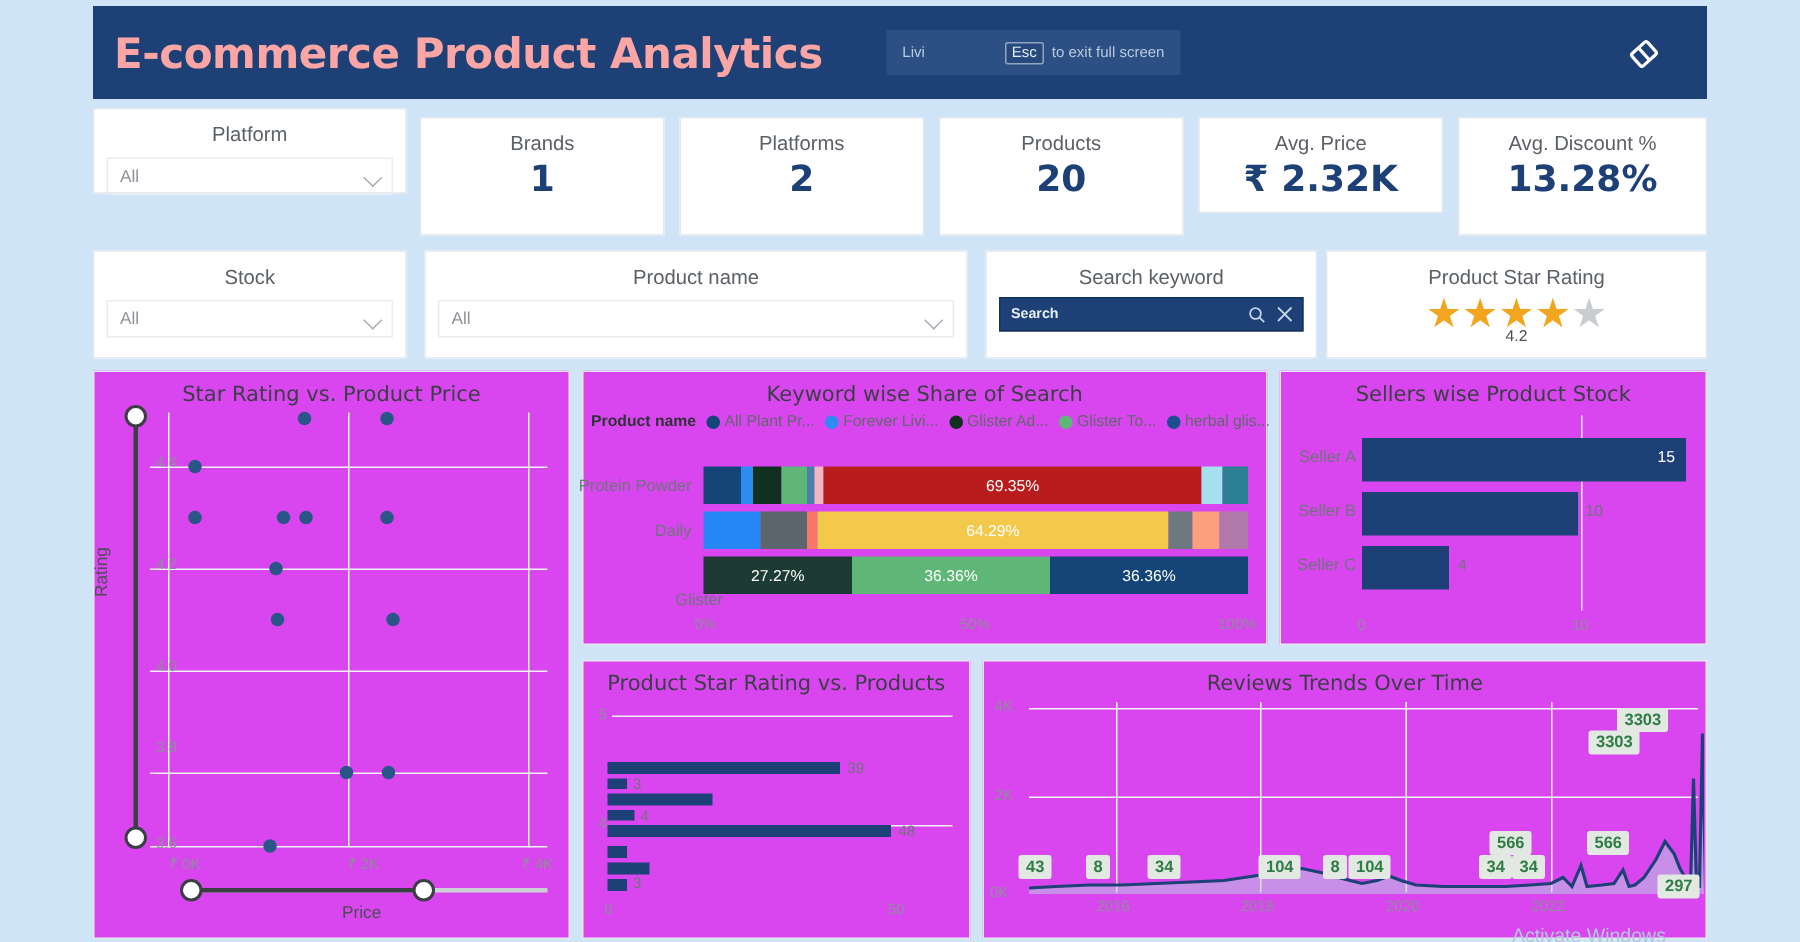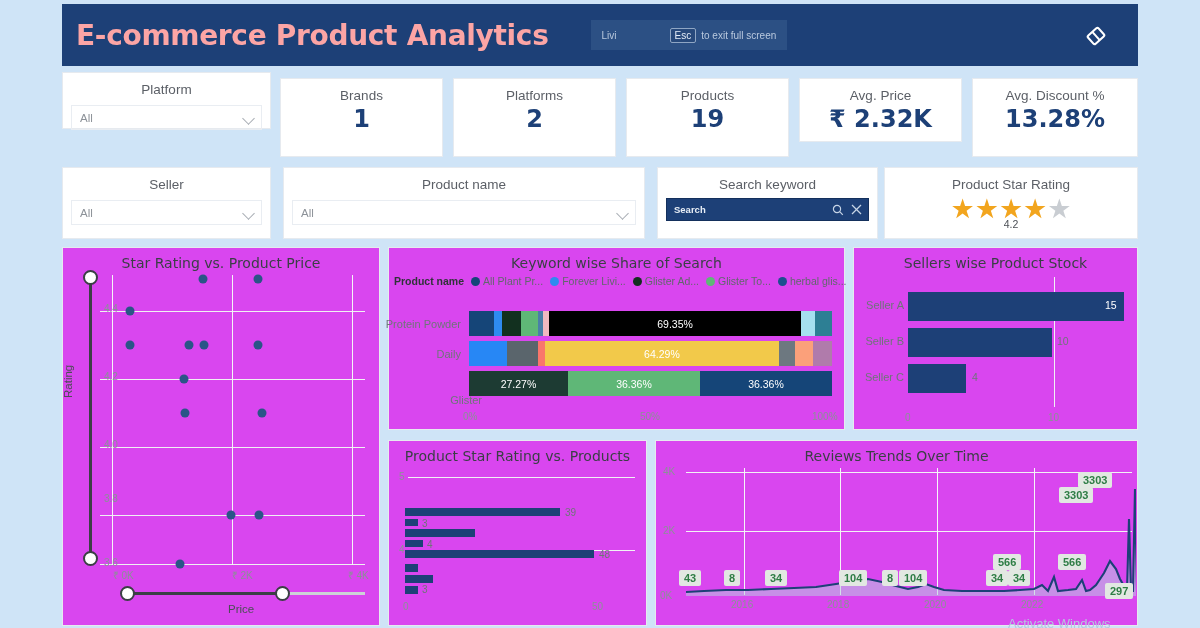--- a/index.html
+++ b/index.html
@@ -173,35 +173,35 @@
     <div class="card-value">1</div>
   </div>
 
   <div class="card" style="left:453px; top:78px; width:163px; height:79px;">
     <div class="card-label">Platforms</div>
     <div class="card-value">2</div>
   </div>
 
   <div class="card" style="left:626px; top:78px; width:163px; height:79px;">
     <div class="card-label">Products</div>
-    <div class="card-value">19</div>
+    <div class="card-value">20</div>
   </div>
 
   <div class="card" style="left:799px; top:78px; width:163px; height:64px;">
     <div class="card-label">Avg. Price</div>
     <div class="card-value">₹ 2.32K</div>
   </div>
 
   <div class="card" style="left:972px; top:78px; width:166px; height:79px;">
     <div class="card-label">Avg. Discount %</div>
     <div class="card-value">13.28%</div>
   </div>
 
   <div class="card" style="left:62px; top:167px; width:209px; height:72px;">
-    <div class="card-label">Seller</div>
+    <div class="card-label">Stock</div>
     <div class="slicer-box">
       <span class="slicer-val">All</span>
       <span class="chev"></span>
     </div>
   </div>
 
   <div class="card" style="left:283px; top:167px; width:362px; height:72px;">
     <div class="card-label">Product name</div>
     <div class="slicer-box">
       <span class="slicer-val">All</span>
@@ -323,21 +323,21 @@
   </div>
 
   <div class="cat-lbl" style="left:380px; top:318px; width:81px;">Protein Powder</div>
   <div class="stack-row" style="left:469px; top:311px; width:363px;">
     <div class="stack-seg" style="flex:7;    background:#154578"></div>
     <div class="stack-seg" style="flex:2.2;  background:#2e8bf0"></div>
     <div class="stack-seg" style="flex:5;    background:#12301f"></div>
     <div class="stack-seg" style="flex:4.8;  background:#5fb777"></div>
     <div class="stack-seg" style="flex:1.4;  background:#4a7fa8"></div>
     <div class="stack-seg" style="flex:1.7;  background:#f0b9c0"></div>
-    <div class="stack-seg" style="flex:69.35; background:#000000">
+    <div class="stack-seg" style="flex:69.35; background:#b91c1c">
       <span class="stack-lbl">69.35%</span>
     </div>
     <div class="stack-seg" style="flex:4;    background:#a5e0ef"></div>
     <div class="stack-seg" style="flex:4.55; background:#2d7f94"></div>
   </div>
 
   <div class="cat-lbl" style="left:380px; top:348px; width:81px;">Daily</div>
   <div class="stack-row" style="left:469px; top:341px; width:363px;">
     <div class="stack-seg" style="flex:10.5; background:#2787f5"></div>
     <div class="stack-seg" style="flex:8.5;  background:#5a656c"></div>

